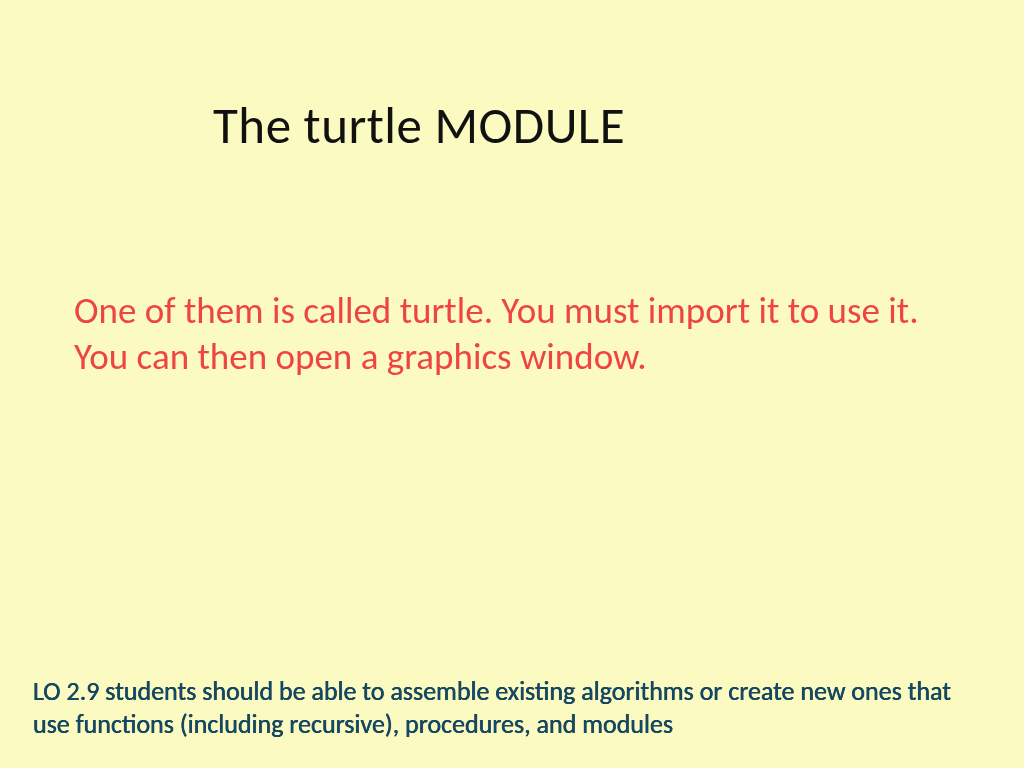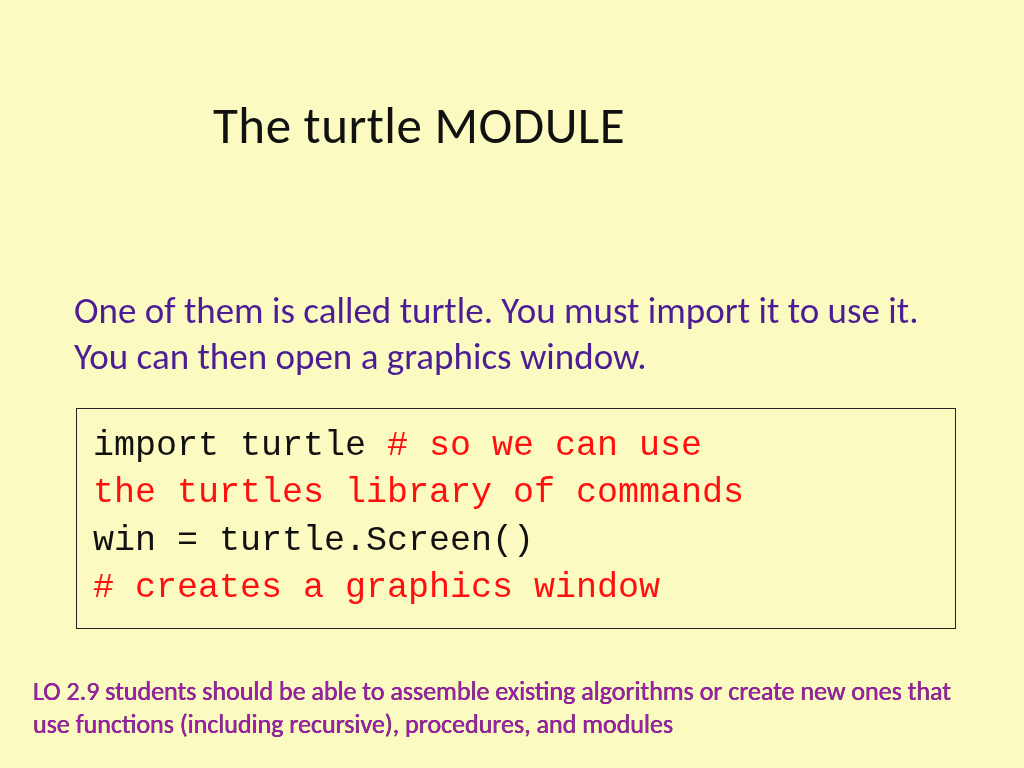--- a/index.html
+++ b/index.html
@@ -37,21 +37,21 @@
       color: #111;
     }
     .para2 {
       position: absolute;
       top: 288px;
       left: 74px;
       right: 88px;
       font-size: 37px;
       line-height: 1.25;
       font-weight: 400;
-      color: #4c1d95;
+      color: #ef4444;
     }
     .codebox {
       position: absolute;
       top: 408px;
       left: 76px;
       right: 68px;
       border: 1px solid #222;
       padding: 14px 16px 16px 16px;
       font-family: "Courier New", Courier, monospace;
       font-size: 35px;
@@ -64,40 +64,34 @@
     .code-black { color: #111; }
     .codeline { display: block; }
     .footer {
       position: absolute;
       bottom: 28px;
       left: 33px;
       right: 33px;
       font-size: 26px;
       line-height: 1.25;
       font-weight: 400;
-      color: #a21caf;
+      color: #0c4a6e;
       text-shadow:
         0.4px 0 0 rgba(0,0,0,0.35),
         -0.4px 0 0 rgba(0,0,0,0.35),
         0 0.4px 0 rgba(0,0,0,0.35),
         0 -0.4px 0 rgba(0,0,0,0.35);
     }
   </style>
 </head>
 <body>
 
 <div class="slide">
 
   <div class="title">The turtle MODULE</div>
 
 
   <div class="para2">One of them is called turtle.  You must import it to use it. You can then open a graphics window.</div>
 
-  <div class="codebox">
-    <span class="codeline"><span class="code-black">import turtle </span><span class="code-red"># so we can use</span></span>
-    <span class="codeline code-red">the turtles library of commands</span>
-    <span class="codeline code-black">win = turtle.Screen()</span>
-    <span class="codeline code-red"># creates a graphics window</span>
-  </div>
 
   <div class="footer">LO 2.9 students should be able to assemble existing algorithms or create new ones that use functions (including recursive), procedures, and modules</div>
 
 </div>
 
 </body></html>

